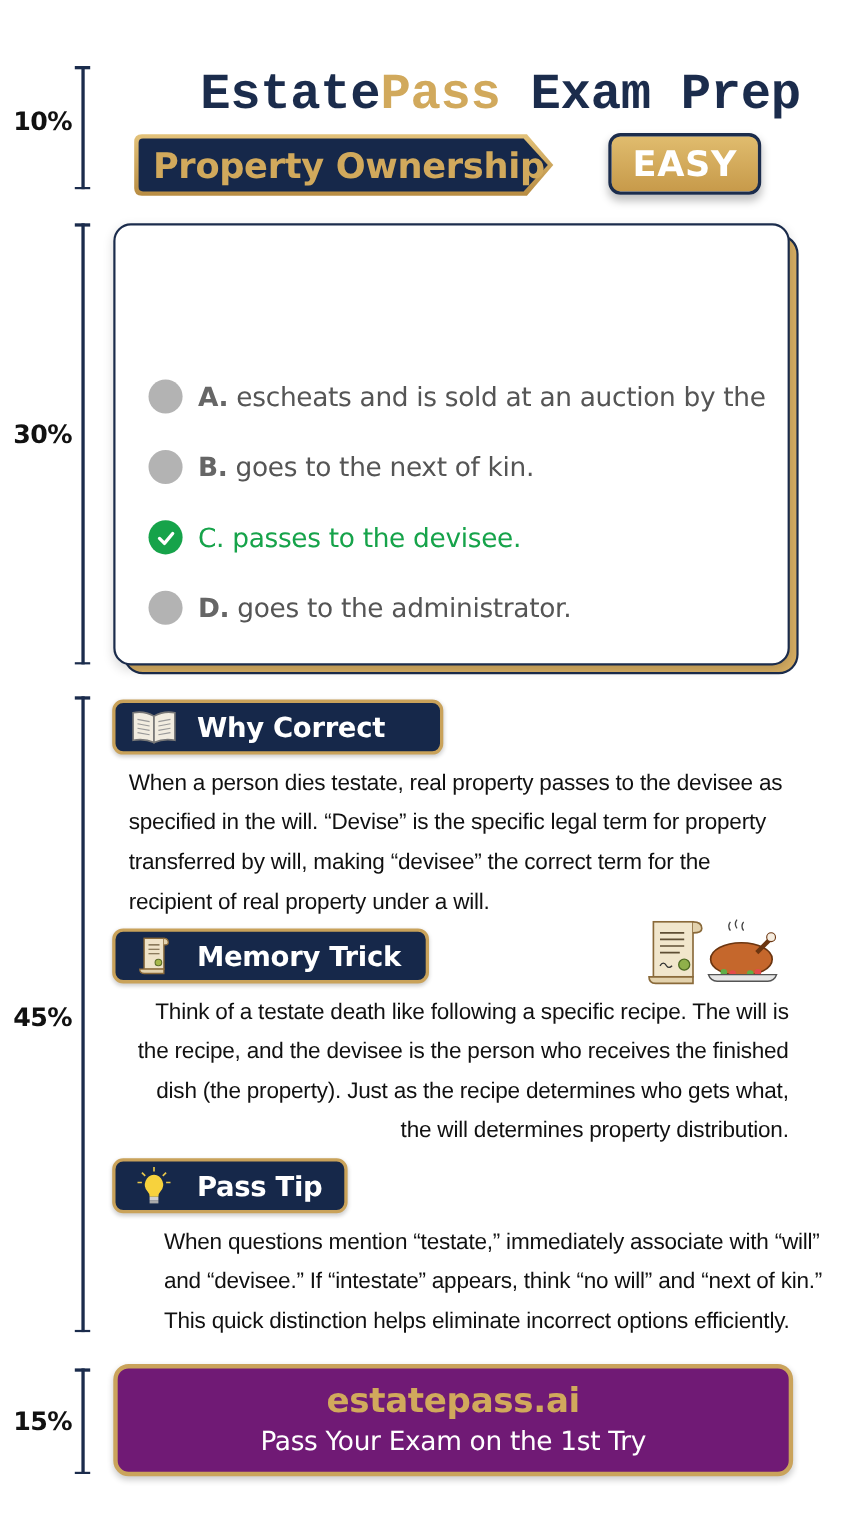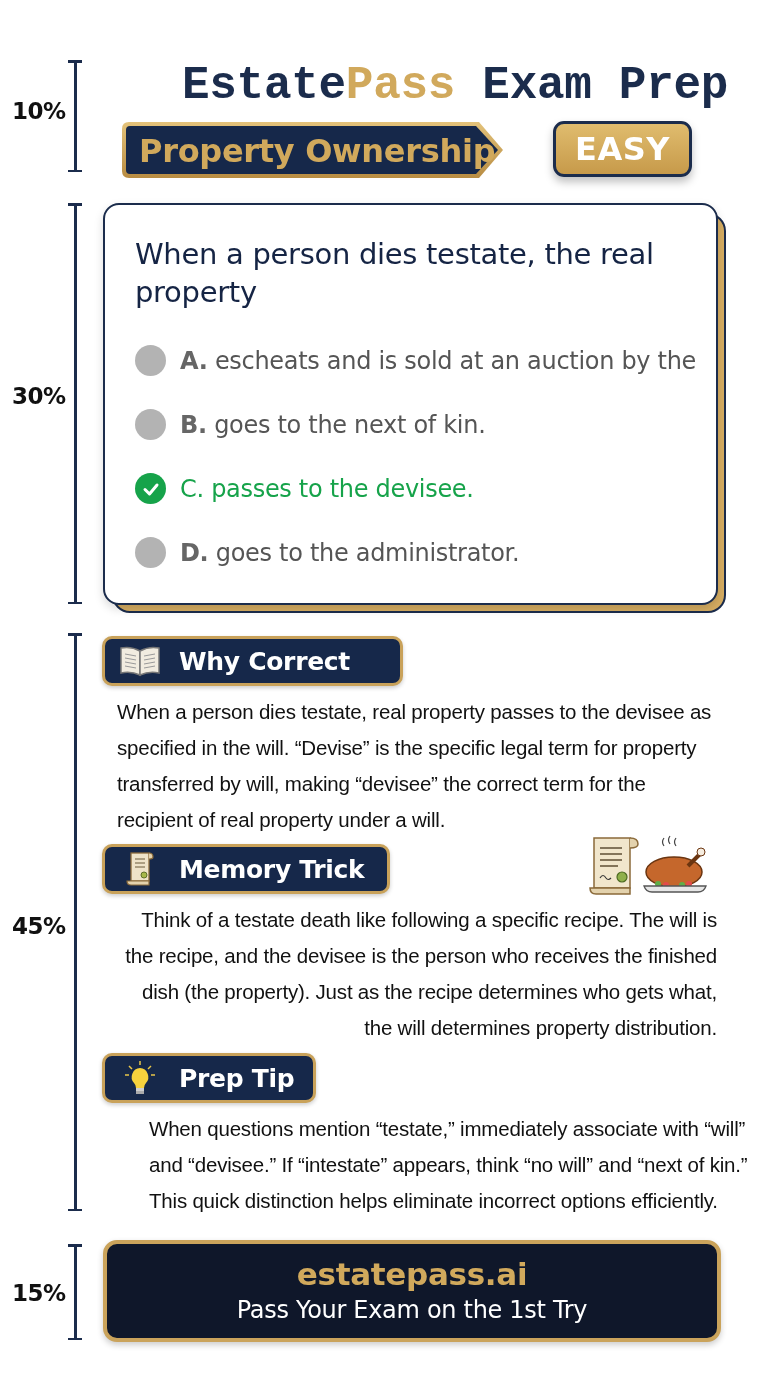--- a/index.html
+++ b/index.html
@@ -36,21 +36,21 @@
 
   
   .sec-head { position: absolute; height: 50px; border-radius: 10px; background: #16284a; border: 3px solid #c9a25a; box-shadow: 0 2px 4px rgba(0,0,0,0.2); display: flex; align-items: center; padding-left: 14px; }
   .sec-head .icon { width: 42px; height: 34px; margin-right: 18px; display: flex; align-items: center; justify-content: center; }
   .sec-head .lbl { font-size: 25px; font-weight: bold; color: #fff; font-family: "DejaVu Sans", sans-serif; letter-spacing: -0.3px; white-space: nowrap; }
   .sec-body { position: absolute; left: 117px; width: 600px; font-size: 20.5px; line-height: 36px; color: #111; letter-spacing: -0.2px; }
 
   .mem-illus { position: absolute; left: 588px; top: 834px; width: 125px; height: 62px; }
 
   
-  .footer { position: absolute; left: 103px; top: 1240px; width: 618px; height: 102px; border-radius: 14px; background: #0f172a; border: 4px solid #caa35b; box-shadow: 0 3px 6px rgba(0,0,0,0.2); text-align: center; }
+  .footer { position: absolute; left: 103px; top: 1240px; width: 618px; height: 102px; border-radius: 14px; background: #701a75; border: 4px solid #caa35b; box-shadow: 0 3px 6px rgba(0,0,0,0.2); text-align: center; }
   .footer .site { margin-top: 12px; font-size: 31px; font-weight: bold; color: #d1a95c; font-family: "DejaVu Sans", sans-serif; letter-spacing: -0.3px; }
   .footer .tag { margin-top: 4px; font-size: 24px; color: #fff; font-family: "DejaVu Sans", sans-serif; letter-spacing: -0.3px; }
 </style>
 </head>
 <body>
 
 <div class="bracket" style="top:60px;height:112px;">
   <div class="line"></div>
     <div class="cap top"></div>
     <div class="cap bot"></div>
@@ -93,21 +93,20 @@
     <path d="M8 1 H358 L382 29 L358 57 H8 Q1 57 1 50 V8 Q1 1 8 1 Z" fill="url(#gb)"></path>
     <path d="M9 5 H355 L377 29 L355 53 H9 Q5 53 5 49 V9 Q5 5 9 5 Z" fill="#16284a"></path>
   </svg>
   <span class="lbl">Property Ownership</span>
 </div>
 
 <div class="easy">EASY</div>
 
 <div class="card-back"></div>
 <div class="card">
-  <div class="question">When a person dies testate, the real property</div>
 
   <div class="option" style="top:140px;">
     <span class="dot"></span>
     <span class="txt"><b>A.</b><span> escheats and is sold at an auction by the</span></span>
   </div>
   <div class="option" style="top:204px;">
     <span class="dot"></span>
     <span class="txt"><b>B.</b><span> goes to the next of kin.</span></span>
   </div>
   <div class="option correct" style="top:268px;">
@@ -203,20 +202,20 @@
           <line x1="6" y1="6" x2="9" y2="9"></line>
           <line x1="28" y1="6" x2="25" y2="9"></line>
           <line x1="2" y1="15" x2="6" y2="15"></line>
           <line x1="32" y1="15" x2="28" y2="15"></line>
         </g>
       <path d="M17 8 a9 9 0 0 1 6 15 q-2 2 -2 5 h-8 q0 -3 -2 -5 a9 9 0 0 1 6 -15 z" fill="#f7d23d"></path>
       <rect x="13" y="28" width="8" height="3" fill="#cfcfcf"></rect>
         <rect x="13" y="31" width="8" height="3" fill="#aaa"></rect>
     </svg>
   </span>
-  <span class="lbl">Prep Tip</span>
+  <span class="lbl">Pass Tip</span>
 </div>
 <div class="sec-body" style="top:1111px;margin-left:32px;">When questions mention “testate,” immediately associate with “will” and “devisee.” If “intestate” appears, think “no will” and “next of kin.” This quick distinction helps eliminate incorrect options efficiently.</div>
 
 <div class="footer">
   <div class="site">estatepass.ai</div>
   <div class="tag">Pass Your Exam on the 1st Try</div>
 </div>
 
 </body></html>

